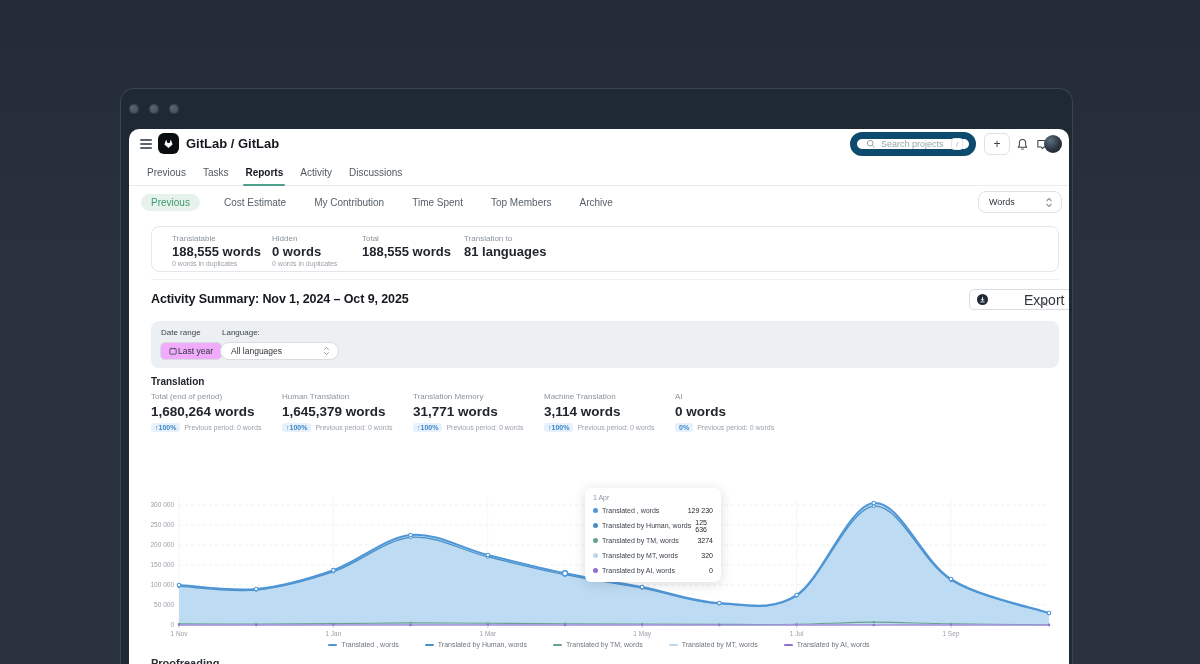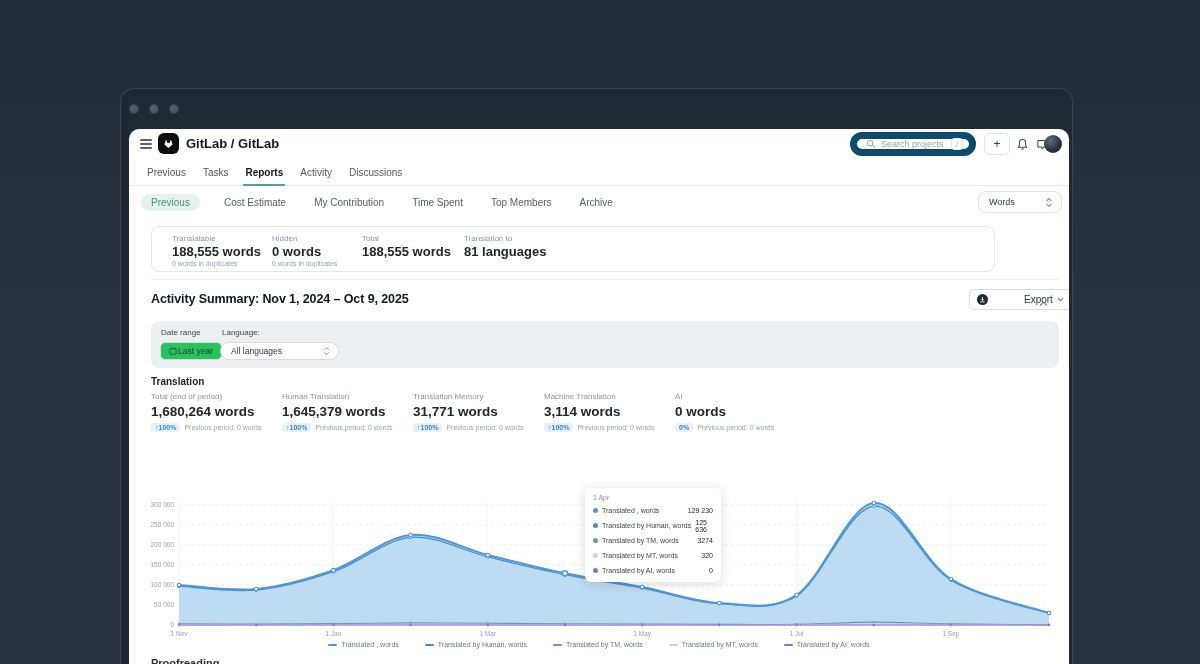--- a/index.html
+++ b/index.html
@@ -51,38 +51,38 @@
     background:#4da28c; border-radius:2px; }
   
   .subtabs { position:absolute; left:0; top:57px; width:100%; height:36px; }
   .subtab-row { position:absolute; left:12px; top:8px; display:flex; align-items:center; gap:20px; }
   .subtab { font-size:10px; color:#57606a; cursor:pointer; padding:3px 4px; }
   .subtab.active { background:#e8f2ec; color:#3d9a6f; border-radius:10px; padding:3px 10px; }
   .unit-select { position:absolute; left:849px; top:5px; width:84px; height:22px; border:1px solid #dde1e6;
     border-radius:8px; background:#fff; display:flex; align-items:center; padding:0 8px 0 10px; cursor:pointer; }
   .unit-select .val { flex:1; font-size:9px; color:#2f353b; }
   
-  .stats-card { position:absolute; left:22px; top:97px; width:844px; height:46px; border:1px solid #e4e7ea;
+  .stats-card { position:absolute; left:22px; top:97px; width:908px; height:46px; border:1px solid #e4e7ea;
     border-radius:8px; display:flex; padding:7px 20px; }
   .stat-col .lbl { font-size:8px; color:#8b949e; }
   .stat-col .val { font-size:13px; font-weight:600; color:#21262c; margin-top:1px; }
   .stat-col .sub { font-size:7px; color:#9aa2ab; margin-top:1px; }
   .divider { position:absolute; left:22px; width:908px; height:1px; background:#edeff2; }
   
   .activity-row { position:absolute; left:0; top:158px; width:100%; height:26px; }
   .activity-title { position:absolute; left:22px; top:5px; font-size:12.5px; font-weight:bold; color:#14181d; letter-spacing:-0.1px; }
   .export-btn { position:absolute; left:840px; top:2px; height:21px; border:1px solid #dadee3; border-radius:5px;
     background:#fff; display:flex; align-items:center; gap:4px; padding:0 7px; cursor:pointer; }
   .export-btn .circ { width:11px; height:11px; border-radius:50%; background:#1f2933; display:flex; align-items:center; justify-content:center; }
-  .export-btn .txt { font-size:10px; color:#2f353b;padding-left:32px; }
+  .export-btn .txt { font-size:14px; color:#2f353b;padding-left:32px; }
   .collapse-chip { position:absolute; left:910px; top:6px; cursor:pointer; }
   
   .filters { position:absolute; left:22px; top:192px; width:908px; height:47px; background:#edf0f3; border-radius:8px; }
   .filter-lbl { position:absolute; top:7px; font-size:8px; color:#3c434b; }
-  .chip-btn { position:absolute; top:21px; height:18px; background:#22c55e; border:1px solid #d7dce1; border-radius:5px;
+  .chip-btn { position:absolute; top:21px; height:18px; background:#f0abfc; border:1px solid #d7dce1; border-radius:5px;
     display:flex; align-items:center; gap:1px; padding:0 8px; font-size:8.5px; color:#2f353b; cursor:pointer; }
   .lang-select { position:absolute; left:69px; top:21px; width:119px; height:18px; background:#fff;
     border:1px solid #d7dce1; border-radius:9px; display:flex; align-items:center; padding:0 8px 0 10px; cursor:pointer; }
   .lang-select .val { flex:1; font-size:8.5px; color:#2f353b; }
   
   .trans-title { position:absolute; left:22px; top:247px; font-size:10px; font-weight:bold; color:#21262c; }
   .trans-row { position:absolute; left:22px; top:263px; display:flex; }
   .trans-col { width:131px; }
   .trans-col .lbl { font-size:8px; color:#8b949e; }
   .trans-col .val { font-size:13.5px; font-weight:600; color:#21262c; margin-top:3px; }

